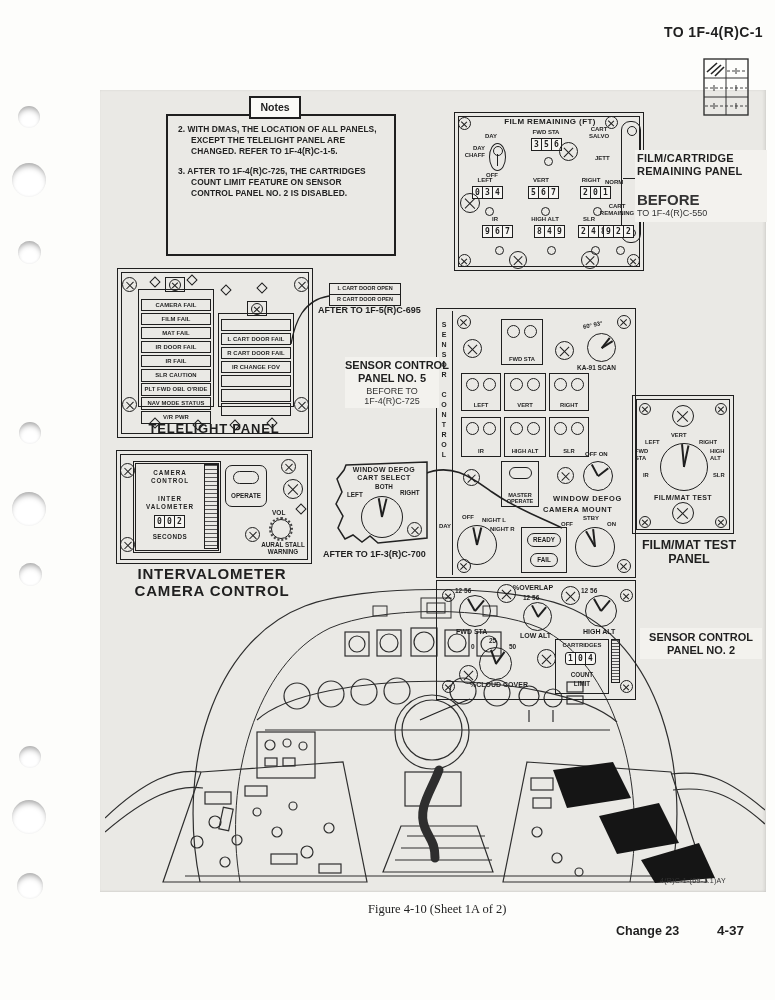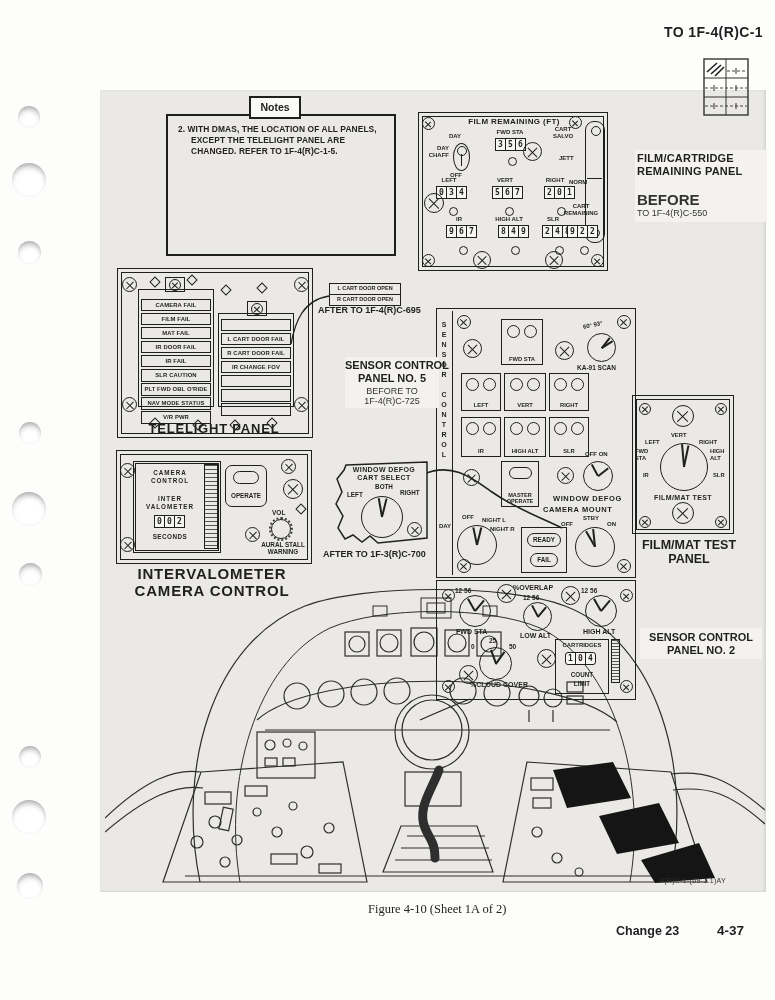--- a/index.html
+++ b/index.html
@@ -88,23 +88,24 @@
       <line x1="11" y1="45" x2="11" y2="51"></line>
         <line x1="33" y1="45" x2="33" y2="51"></line>
     </g>
   </svg>
 
 
   <div class="abs" style="left:249px;top:96px;width:48px;height:19px;border:2px solid var(--ink);background:#fafaf7;
        z-index:7;font-size:10.5px;font-weight:bold;text-align:center;line-height:18px">Notes</div>
   <div class="panel" style="left:166px;top:114px;width:230px;height:142px;border-width:2px;background:#eae9e5;padding:8px 8px 0 10px;box-sizing:border-box">
     <p class="note-item">2. WITH DMAS, THE LOCATION OF ALL PANELS, EXCEPT THE TELELIGHT PANEL ARE CHANGED. REFER TO 1F-4(R)C-1-5.</p>
-  </div>
-
-  <div class="panel dbl" style="left:418px;top:112px;width:188px;height:157px">
+    <p class="note-item">3. AFTER TO 1F-4(R)C-725, THE CARTRIDGES COUNT LIMIT FEATURE ON SENSOR CONTROL PANEL NO. 2 IS DISABLED.</p>
+  </div>
+
+  <div class="panel dbl" style="left:454px;top:112px;width:188px;height:157px">
     <div class="lbl ctr" style="left:20px;top:4px;width:150px;font-size:8px;letter-spacing:.4px">FILM REMAINING (FT)</div>
 
     <div class="lbl" style="left:30px;top:20px;font-size:6px">DAY</div>
     <div class="lbl wrap" style="left:2px;top:32px;width:28px;font-size:6px;text-align:right">DAY CHAFF</div>
     <div class="abs" style="left:34px;top:30px;width:15px;height:26px;border:1.3px solid var(--ink);border-radius:50%">
       <span class="abs" style="left:3px;top:2px;width:8px;height:8px;border:1px solid var(--ink);border-radius:50%"></span>
       <span class="abs" style="left:6.5px;top:10px;width:1.5px;height:12px;background:var(--ink)"></span>
     </div>
     <div class="lbl" style="left:31px;top:59px;font-size:6px">OFF</div>
 
@@ -234,21 +235,21 @@
       <div class="tl-row blank"></div>
       <div class="tl-row blank"></div>
     </div>
   </div>
   <div class="lbl ctr" style="left:117px;top:422px;width:194px;font-size:13px;letter-spacing:.8px;z-index:7">TELELIGHT PANEL</div>
 
   <div class="abs" style="left:329px;top:283px;z-index:7">
     <div style="width:70px;height:10px;border:1.2px solid var(--ink);font-size:5.5px;font-weight:bold;text-align:center;line-height:9px;background:#eceae6">L CART DOOR OPEN</div>
     <div style="width:70px;height:10px;border:1.2px solid var(--ink);border-top:none;font-size:5.5px;font-weight:bold;text-align:center;line-height:9px;background:#eceae6">R CART DOOR OPEN</div>
   </div>
-  <div class="lbl" style="left:318px;top:305px;font-size:9px;z-index:7">AFTER TO 1F-4(R)C-695</div>
+  <div class="lbl" style="left:318px;top:305px;font-size:9px;z-index:7">AFTER TO 1F-5(R)C-695</div>
 
   <div class="abs ctr" style="left:345px;top:357px;width:94px;z-index:7;background:#f3f2ee;padding:2px 0">
     <div class="lbl" style="position:static;font-size:11px">SENSOR CONTROL</div>
     <div class="lbl" style="position:static;font-size:11px">PANEL NO. 5</div>
     <div style="font-size:9px;color:#333;margin-top:2px">BEFORE TO</div>
     <div style="font-size:9px;color:#333">1F-4(R)C-725</div>
   </div>
 
   <div class="panel" style="left:436px;top:308px;width:198px;height:268px">
     <span class="abs" style="left:15px;top:2px;width:1px;height:264px;background:var(--ink)"></span>

